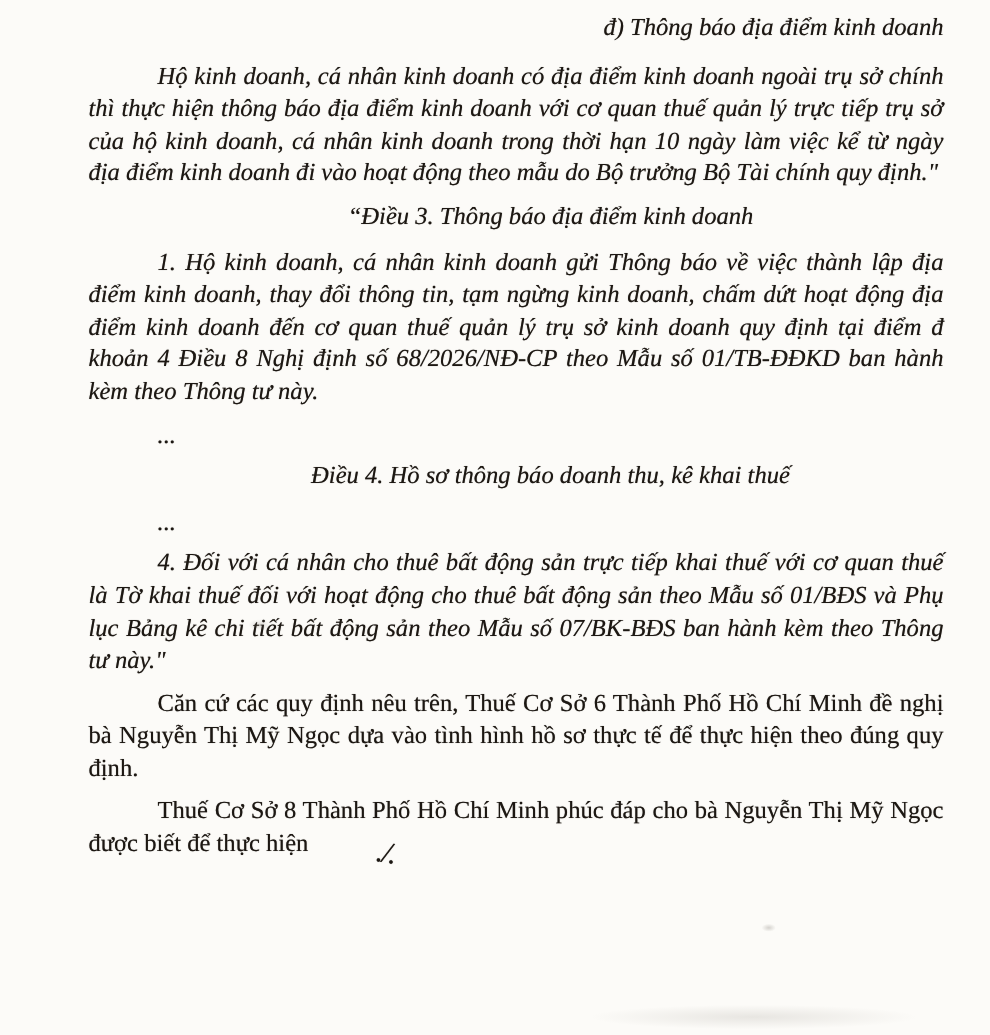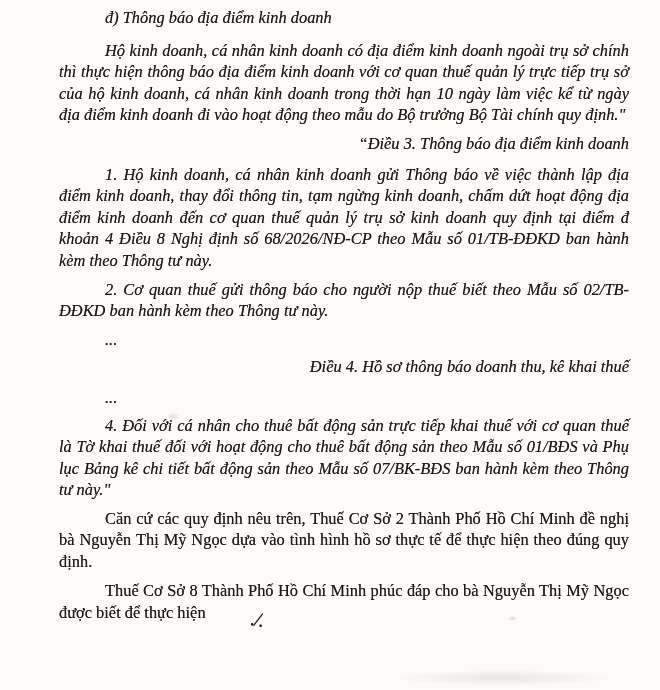--- a/index.html
+++ b/index.html
@@ -27,25 +27,25 @@
     margin: 0 0 7px 0;
     font-size: 16.4px;
     line-height: 21.6px;
     text-align: justify;
     text-indent: 46px;
     text-shadow: 0 0 0.5px rgba(20, 16, 10, 0.65);
   }
   .italic { font-style: italic; }
   .upright { font-style: normal; }
   .heading {
-    text-align: left;
+    text-align: right;
     margin-bottom: 11px;
   }
   .subheading {
-    text-align: right;
+    text-align: center;
     margin-top: 2px;
     margin-bottom: 9px;
   }
   .ellipsis-line {
     text-align: left;
     margin-bottom: 6px;
   }
   .closing { margin-bottom: 0; }
   .endmark {
     display: inline-block;
@@ -91,31 +91,30 @@
 
     <p class="para italic heading">đ) Thông báo địa điểm kinh doanh</p>
 
     <p class="para italic">Hộ kinh doanh, cá nhân kinh doanh có địa điểm kinh doanh ngoài trụ sở chính thì thực hiện thông báo địa điểm kinh doanh với cơ quan thuế quản lý trực tiếp trụ sở của hộ kinh doanh, cá nhân kinh doanh trong thời hạn 10 ngày làm việc kể từ ngày địa điểm kinh doanh đi vào hoạt động theo mẫu do Bộ trưởng Bộ Tài chính quy định."</p>
 
 
     <p class="para italic subheading">“Điều 3. Thông báo địa điểm kinh doanh</p>
 
     <p class="para italic">1. Hộ kinh doanh, cá nhân kinh doanh gửi Thông báo về việc thành lập địa điểm kinh doanh, thay đổi thông tin, tạm ngừng kinh doanh, chấm dứt hoạt động địa điểm kinh doanh đến cơ quan thuế quản lý trụ sở kinh doanh quy định tại điểm đ khoản 4 Điều 8 Nghị định số 68/2026/NĐ-CP theo Mẫu số 01/TB-ĐĐKD ban hành kèm theo Thông tư này.</p>
 
-    <p class="para italic">2. Cơ quan thuế gửi thông báo cho người nộp thuế biết theo Mẫu số 02/TB-ĐĐKD ban hành kèm theo Thông tư này.</p>
 
     <p class="para italic ellipsis-line">...</p>
 
     <p class="para italic subheading">Điều 4. Hồ sơ thông báo doanh thu, kê khai thuế</p>
 
     <p class="para italic ellipsis-line">...</p>
 
     <p class="para italic">4. Đối với cá nhân cho thuê bất động sản trực tiếp khai thuế với cơ quan thuế là Tờ khai thuế đối với hoạt động cho thuê bất động sản theo Mẫu số 01/BĐS và Phụ lục Bảng kê chi tiết bất động sản theo Mẫu số 07/BK-BĐS ban hành kèm theo Thông tư này."</p>
 
-    <p class="para upright">Căn cứ các quy định nêu trên, Thuế Cơ Sở 2 Thành Phố Hồ Chí Minh đề nghị bà Nguyễn Thị Mỹ Ngọc dựa vào tình hình hồ sơ thực tế để thực hiện theo đúng quy định.</p>
+    <p class="para upright">Căn cứ các quy định nêu trên, Thuế Cơ Sở 6 Thành Phố Hồ Chí Minh đề nghị bà Nguyễn Thị Mỹ Ngọc dựa vào tình hình hồ sơ thực tế để thực hiện theo đúng quy định.</p>
 
     <p class="para upright closing"><span>Thuế Cơ Sở 8 Thành Phố Hồ Chí Minh phúc đáp cho bà Nguyễn Thị Mỹ Ngọc được biết để thực hiện</span><span class="endmark">./.</span></p>
 
   </div>
 
   <div class="smudge-bottom-right"></div>
   <div class="speck-mid"></div>
   <div class="speck-right"></div>
 </div>
 

